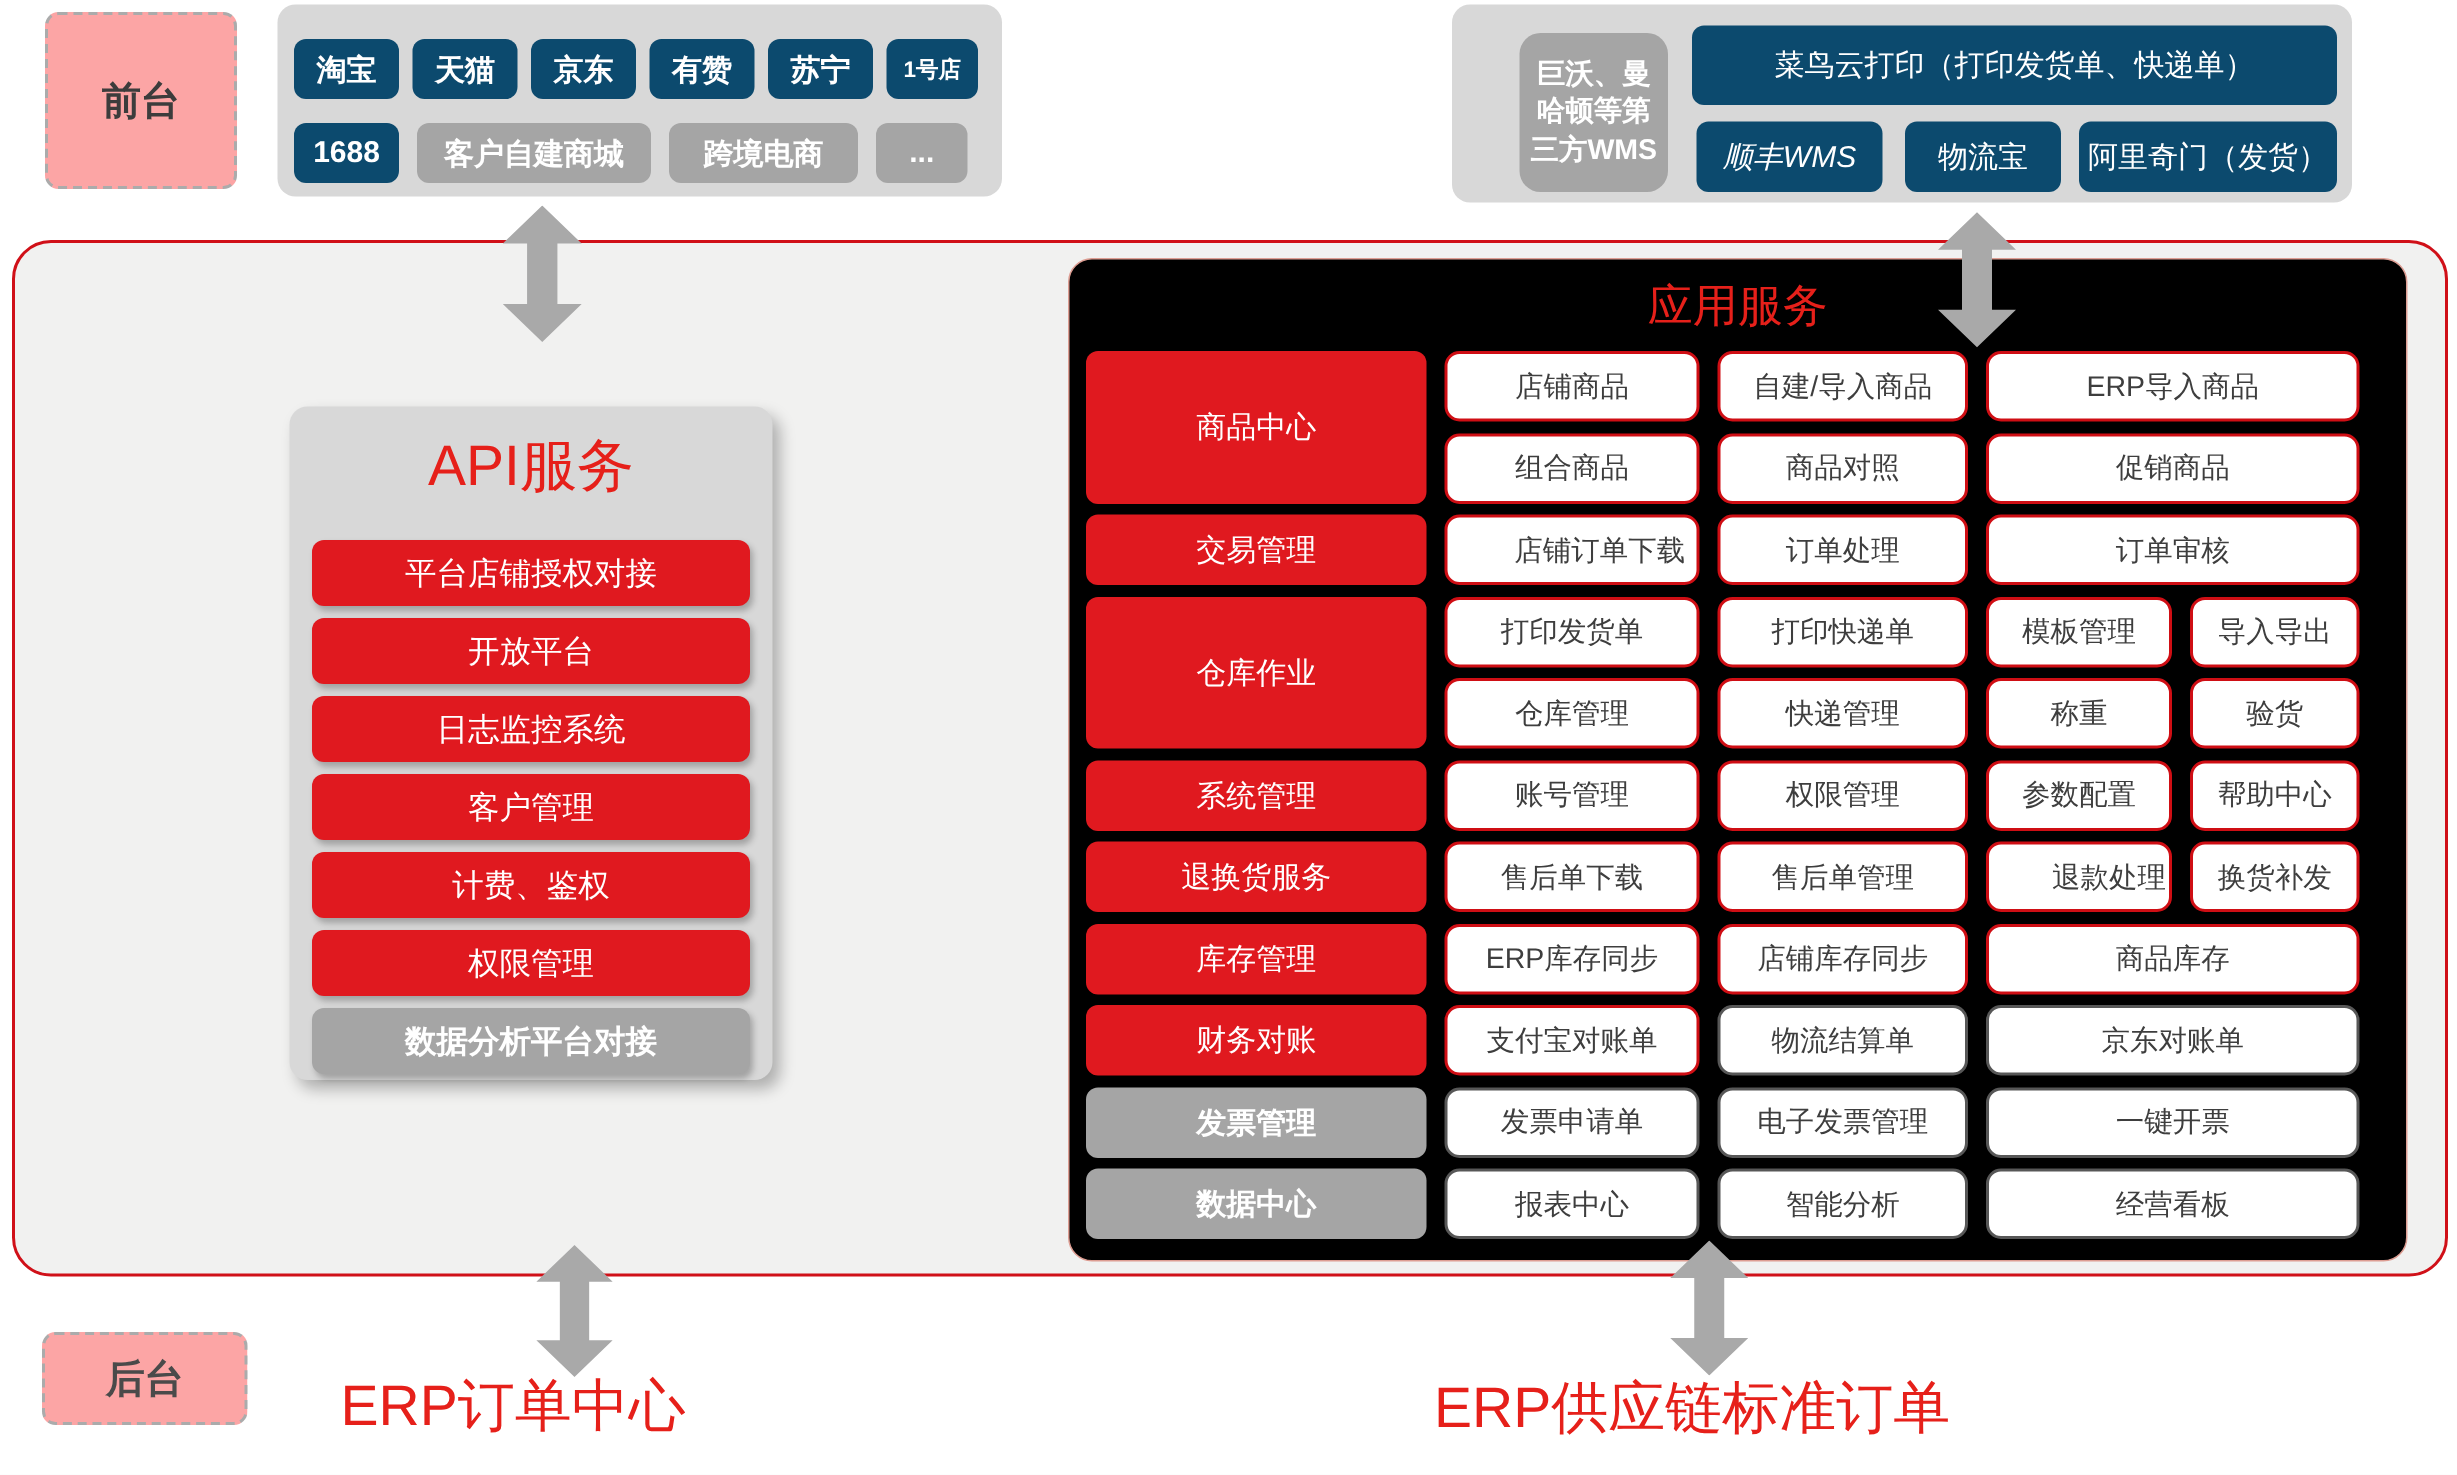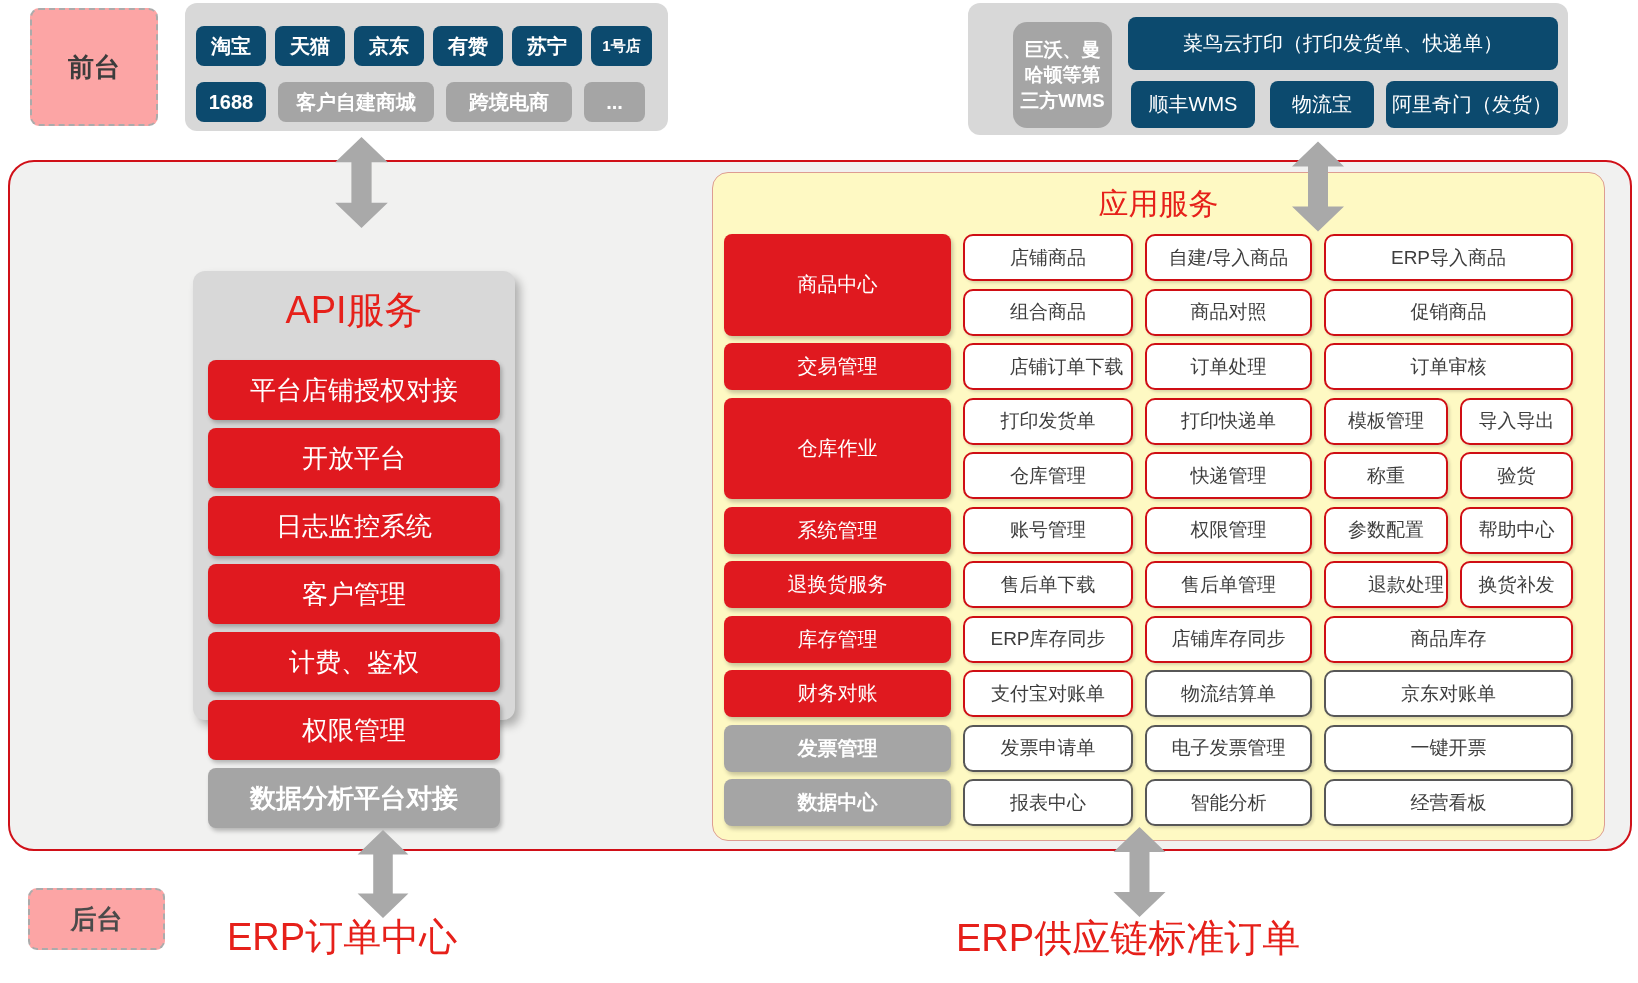--- a/index.html
+++ b/index.html
@@ -23,26 +23,26 @@
   .btn.gray{background:#a5a5a5;}
 
   .chan-row{position:absolute;left:11px;right:11px;display:flex;gap:9px;}
   .chan-row .btn{height:40px;flex:0 0 auto;}
 
   
   .api-box{position:absolute;left:193px;top:271px;width:322px;height:449px;background:#d8d8d8;
     border-radius:12px;box-shadow:5px 6px 10px rgba(0,0,0,.28);}
   .api-title{position:absolute;top:14px;left:0;right:0;text-align:center;font-size:38px;color:#e6201a;}
   .api-list{position:absolute;left:15px;right:15px;top:89px;display:flex;flex-direction:column;gap:8px;}
-  .api-btn{height:60px;border-radius:8px;background:#e0191f;color:#ffffff;font-size:26px;
+  .api-btn{height:44px;border-radius:8px;background:#e0191f;color:#ffffff;font-size:21px;
     display:flex;align-items:center;justify-content:center;box-shadow:2px 3px 4px rgba(0,0,0,.25);}
   .api-btn.gray{background:#a5a5a5;font-weight:bold;}
 
   
-  .app-panel{position:absolute;left:712px;top:172px;width:893px;height:669px;background:#fef9c3;
+  .app-panel{position:absolute;left:712px;top:172px;width:893px;height:669px;background:#000000;
     border:1.5px solid #dd9d92;border-radius:16px;box-sizing:border-box;}
   .app-title{position:absolute;top:11px;left:0;right:0;text-align:center;font-size:30px;color:#e6201a;}
   .app-grid{position:absolute;left:11px;top:61px;display:grid;
     grid-template-columns:227px 170px 167px 124px 113px;column-gap:12px;grid-auto-rows:47px;row-gap:7.5px;}
   .lbl{background:#e0191f;color:#ffffff;border-radius:8px;display:flex;align-items:center;justify-content:center;
     font-size:20px;box-shadow:2px 3px 4px rgba(0,0,0,.22);}
   .lbl.g{background:#a5a5a5;font-weight:bold;}
   .cell{background:#ffffff;border:2.5px solid #cf0e14;border-radius:10px;display:flex;align-items:center;
     justify-content:center;font-size:19px;color:#3e3e3e;box-shadow:2px 2px 3px rgba(0,0,0,.14);box-sizing:border-box;}
   .cell.g{border-color:#575757;}
@@ -77,21 +77,21 @@
       <div class="btn orange" style="width:70px;">1688</div>
       <div class="btn gray" style="width:156px;">客户自建商城</div>
       <div class="btn gray" style="width:126px;">跨境电商</div>
       <div class="btn gray" style="width:61px;">...</div>
     </div>
   </div>
 
   <div class="gray-panel" style="left:968px;top:3px;width:600px;height:132px;">
     <div class="btn gray" style="position:absolute;left:45px;top:19px;width:99px;height:106px;border-radius:14px;font-size:19px;line-height:1.35;padding:3px;word-break:break-all;">巨沃、曼哈顿等第三方WMS</div>
     <div class="btn orange" style="position:absolute;left:160px;top:14px;width:430px;height:53px;font-weight:500;">菜鸟云打印（打印发货单、快递单）</div>
-    <div class="btn orange" style="position:absolute;left:163px;top:78px;width:124px;height:47px;font-weight:500;">顺丰WMS</div>
+    <div class="btn orange" style="position:absolute;left:163px;top:78px;width:124px;height:47px;font-weight:500;font-style:italic;">顺丰WMS</div>
     <div class="btn orange" style="position:absolute;left:302px;top:78px;width:104px;height:47px;font-weight:500;">物流宝</div>
     <div class="btn orange" style="position:absolute;left:418px;top:78px;width:172px;height:47px;font-weight:500;">阿里奇门（发货）</div>
   </div>
 
   <div class="api-box">
     <div class="api-title">API服务</div>
     <div class="api-list">
       <div class="api-btn">平台店铺授权对接</div>
       <div class="api-btn">开放平台</div>
       <div class="api-btn">日志监控系统</div>

